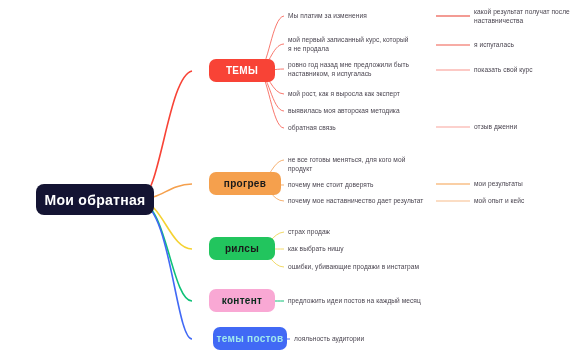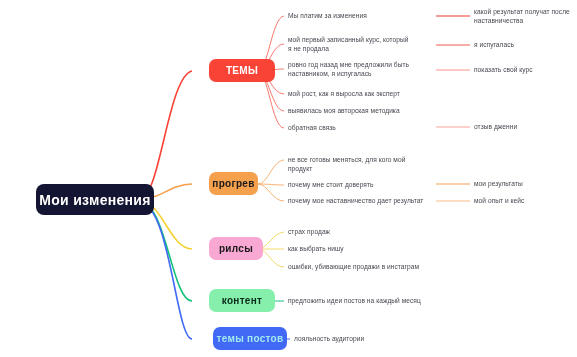--- a/index.html
+++ b/index.html
@@ -51,37 +51,37 @@
   .n-temy {
     left: 192px;
     top: 59px;
     width: 66px;
     background: #f84336;
     color: #ffffff;
   }
   .n-progrev {
     left: 192px;
     top: 172px;
-    width: 49px;
+    width: 72px;
     background: #f5a04d;
     color: #1a1a1a;
   }
   .n-rilsy {
     left: 192px;
     top: 237px;
-    width: 54px;
-    background: #f9a8d4;
+    width: 66px;
+    background: #22c55e;
     color: #1a1a1a;
     align-items: center;
   }
   .n-kontent {
     left: 192px;
     top: 289px;
     width: 66px;
-    background: #86efac;
+    background: #f9a8d4;
     color: #0a2a1c;
   }
   .n-temypostov {
     left: 196px;
     top: 327px;
     width: 74px;
     background: #4169f5;
     color: #9fe8ee;
   }
   .leaf {
@@ -130,21 +130,21 @@
     <path d="M258,249 C268,249 272,233 284,232" fill="none" stroke="#f2da68" stroke-width="1"></path>
     <path d="M258,249 C270,249 274,249 284,249" fill="none" stroke="#f2da68" stroke-width="1"></path>
     <path d="M258,249 C268,249 272,267 284,267" fill="none" stroke="#f2da68" stroke-width="1"></path>
 
     <path d="M258,301 C272,301 274,301 284,301" fill="none" stroke="#0ec177" stroke-width="1"></path>
 
     <path d="M266,339 C278,339 280,339 290,339" fill="none" stroke="#4169f5" stroke-width="1"></path>
   </svg>
 
   <div class="node node-root">
-    <span>Мои изменения</span>
+    <span>Мои обратная</span>
   </div>
 
   <div class="node node-branch n-temy">
     <span>ТЕМЫ</span>
   </div>
   <div class="node node-branch n-progrev">
     <span>прогрев</span>
   </div>
   <div class="node node-branch n-rilsy">
     <span>рилсы</span>

